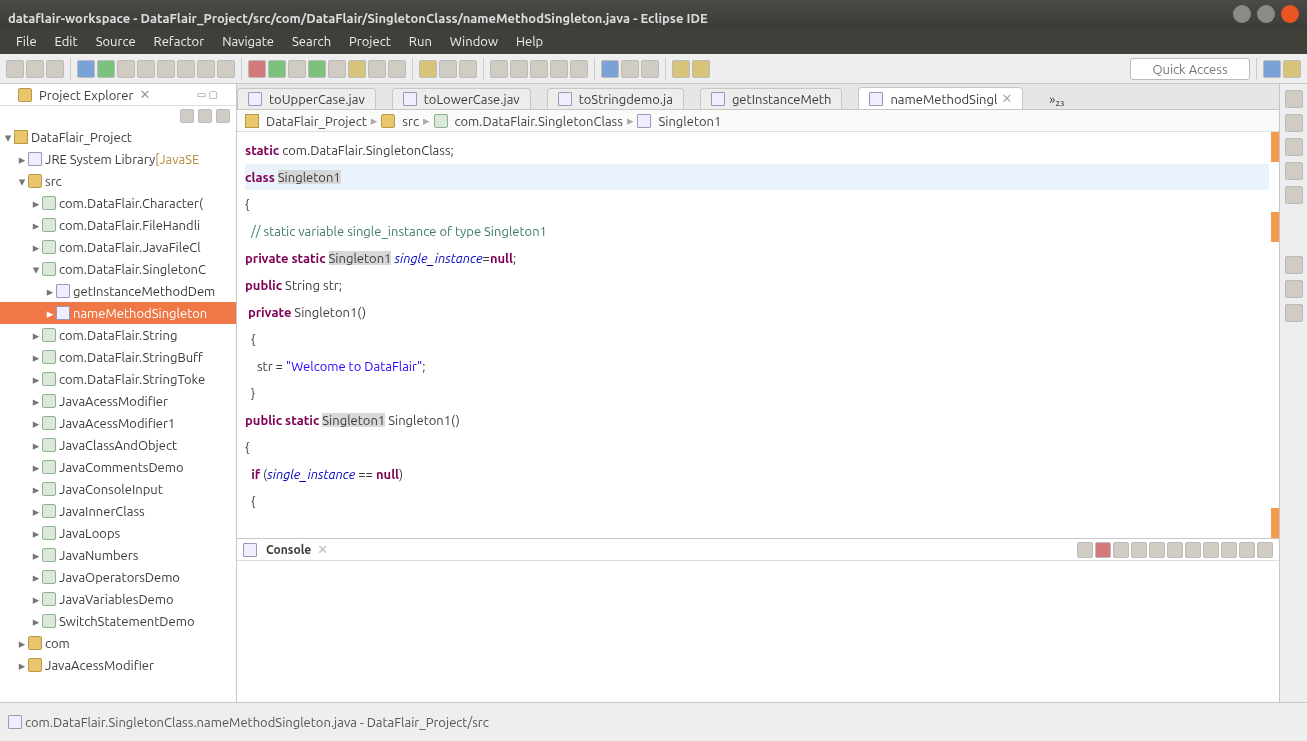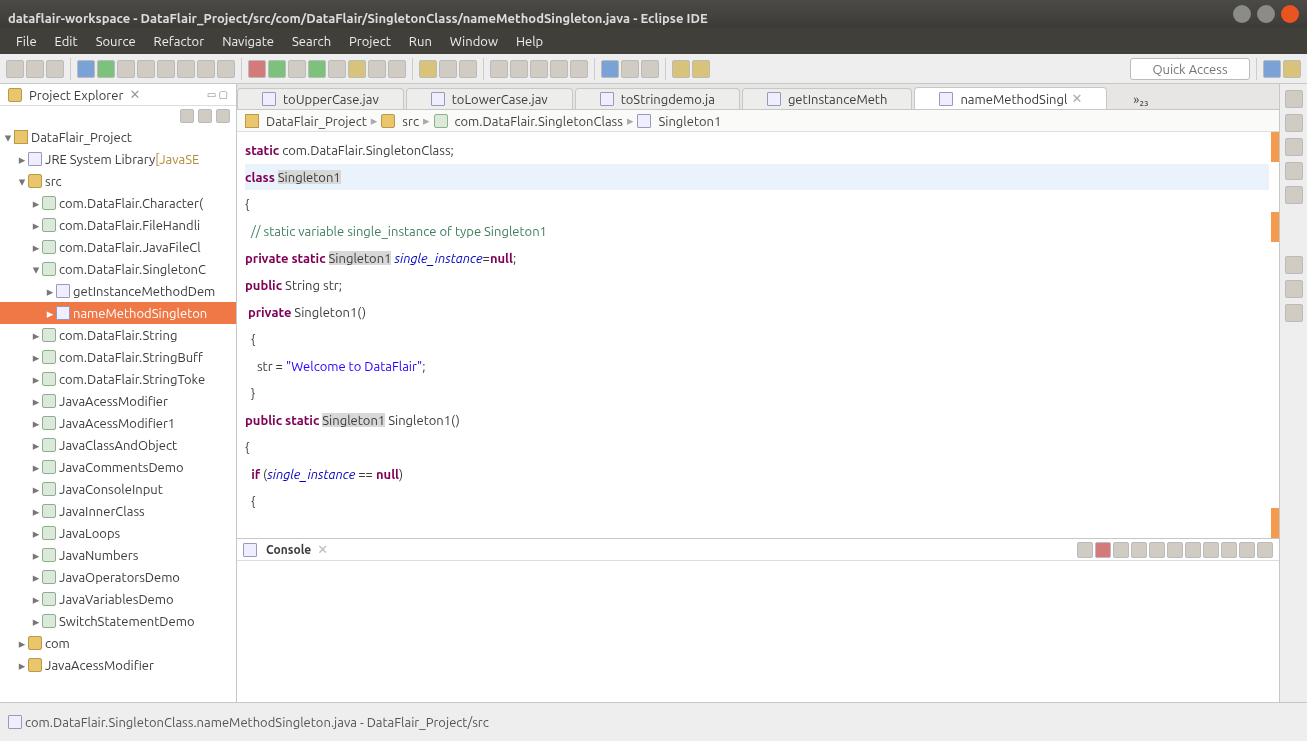--- a/index.html
+++ b/index.html
@@ -15,36 +15,36 @@
 .toolbar{background:#eee;border-bottom:1px solid #c7c7c7;height:30px;display:flex;align-items:center;padding:0 6px;gap:2px;}
 .tbtn{width:18px;height:18px;background:#d0ccc4;border:1px solid #bbb;border-radius:2px;}
 .tbtn.color{background:#7aa2d6;}
 .tbtn.green{background:#7cc27c;}
 .tbtn.red{background:#d47a7a;}
 .tbtn.yellow{background:#d7c47a;}
 .quick{margin-left:auto;background:#fff;border:1px solid #bbb;border-radius:3px;padding:3px 10px;color:#777;font-size:13px;width:120px;}
 .sep{width:1px;height:22px;background:#ccc;margin:0 4px;}
 .workarea{flex:1;display:flex;min-height:0;}
 .pe{width:237px;border-right:1px solid #c7c7c7;background:#fff;display:flex;flex-direction:column;}
-.pe-header{display:flex;align-items:center;padding:2px 8px;border-bottom:1px solid #ddd;gap:4px;height:22px;}
+.pe-header{display:flex;align-items:center;padding:2px 18px;border-bottom:1px solid #ddd;gap:4px;height:22px;}
 .pe-header .label{font-weight:normal;}
 .pe-header .x{margin-left:2px;color:#999;}
 .pe-tb{height:20px;display:flex;justify-content:flex-end;align-items:center;padding:0 6px;gap:4px;}
 .tree{flex:1;overflow:auto;font-size:13px;}
 .tree .row{white-space:nowrap;display:flex;align-items:center;height:22px;padding-right:4px;cursor:default;}
 .tree .row.sel{background:#f07746;color:#fff;}
 .tw{display:inline-block;width:12px;text-align:center;color:#777;}
 .ic{display:inline-block;width:14px;height:14px;margin-right:3px;vertical-align:middle;}
 .ic.prj{background:#eac56b;border:1px solid #b89a4a;}
 .ic.fld{background:#eac56b;border:1px solid #b89a4a;border-radius:2px;}
 .ic.pkg{background:#dce8dc;border:1px solid #8ab38a;border-radius:2px;}
 .ic.file{background:#eef;border:1px solid #99b;border-radius:1px;}
 .editor-col{flex:1;display:flex;flex-direction:column;min-width:0;}
 .tabs{display:flex;background:#e7e6e4;border-bottom:1px solid #c7c7c7;height:26px;align-items:flex-end;}
-.tab{padding:3px 24px;border:1px solid #c7c7c7;border-bottom:none;background:#ededeb;margin-right:2px;border-top-left-radius:4px;border-top-right-radius:4px;display:flex;align-items:center;gap:4px;font-size:12px;}
+.tab{padding:3px 10px;border:1px solid #c7c7c7;border-bottom:none;background:#ededeb;margin-right:16px;border-top-left-radius:4px;border-top-right-radius:4px;display:flex;align-items:center;gap:4px;font-size:12px;}
 .tab.active{background:#fff;text-align:right;}
 .tab .cx{color:#aaa;}
 .bcrumb{display:flex;align-items:center;padding:2px 8px;background:#fafaf9;border-bottom:1px solid #ddd;height:22px;gap:4px;font-size:12px;color:#444;}
 .bcrumb .sepc{color:#aaa;}
 .code-wrap{flex:1;display:flex;background:#fff;min-height:0;overflow:hidden;position:relative;}
 .gutter{width:46px;text-align:right;padding:4px 8px;color:#888;font-family:"DejaVu Sans Mono",monospace;font-size:17px;line-height:26px;background:#fff;border-right:1px solid #eee;}
 .code{flex:1;padding:4px 8px;font-family:"DejaVu Sans Mono",monospace;font-size:17px;line-height:26px;white-space:pre;overflow:hidden;}
 .kw{color:#7f0055;font-weight:bold;}
 .cm{color:#3f7f5f;}
 .str{color:#2a00ff;}

